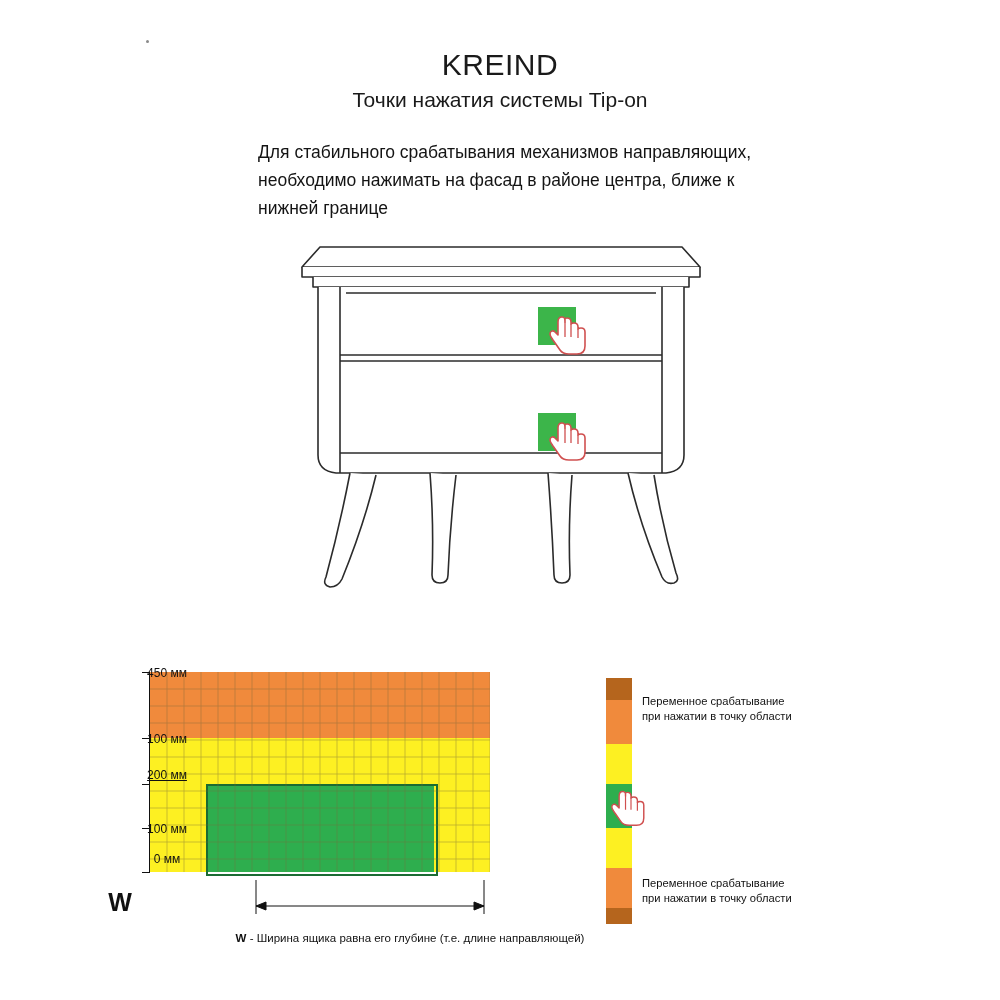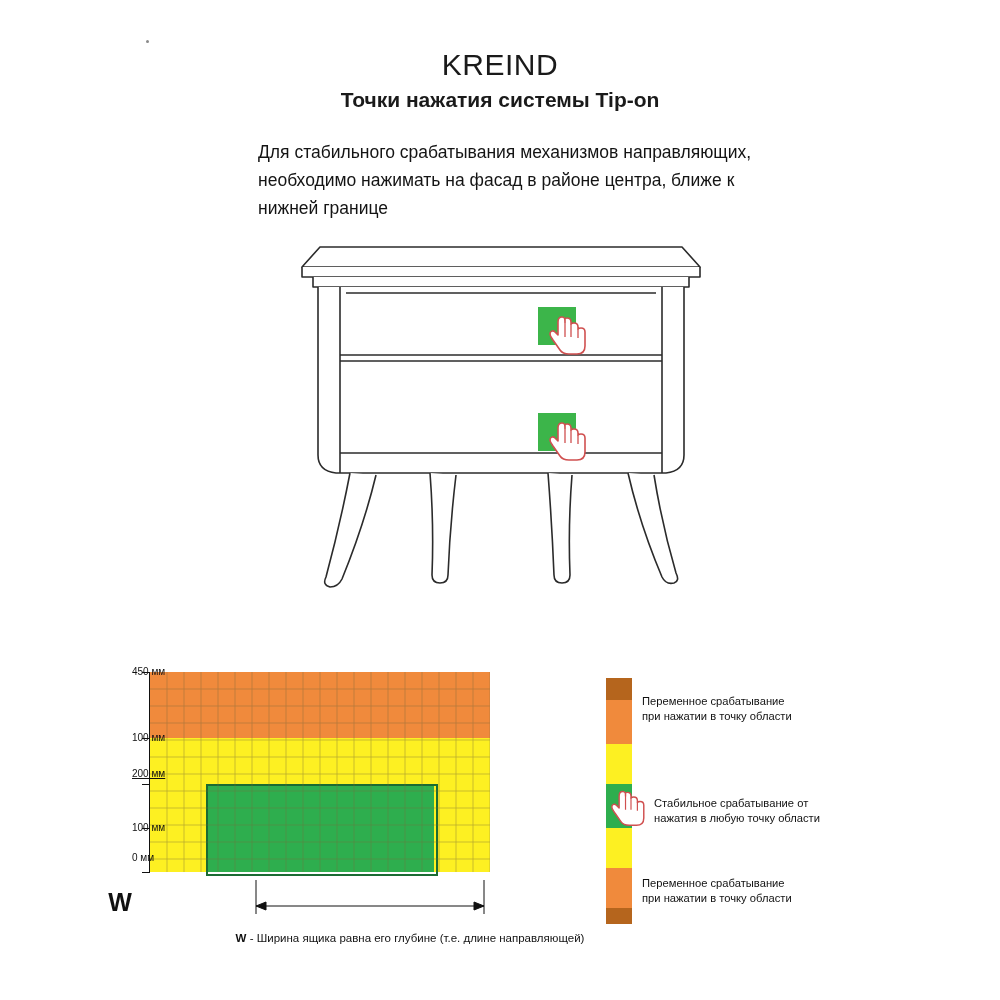--- a/index.html
+++ b/index.html
@@ -27,21 +27,21 @@
     letter-spacing: 0.5px;
     font-weight: 400;
   }
   .subtitle {
     position: absolute;
     top: 88px;
     left: 0;
     width: 1000px;
     text-align: center;
     font-size: 21px;
-    font-weight: 700;
+    font-weight: 400;
   }
   .intro {
     position: absolute;
     top: 138px;
     left: 258px;
     width: 520px;
     font-size: 17.5px;
     line-height: 28px;
     color: #141414;
   }
@@ -100,24 +100,24 @@
     position: absolute;
     left: 0;
     top: 0;
     width: 340px;
     height: 200px;
     pointer-events: none;
   }
   .axis-label {
     position: absolute;
     right: 348px;
-    font-size: 10px;
+    font-size: 12px;
     color: #111;
     white-space: nowrap;
-    text-align: left;
+    text-align: center;
     width: 70px;
   }
   .tick {
     position: absolute;
     left: -8px;
     width: 8px;
     height: 1px;
     background: #111;
   }
   .axis-line {
@@ -324,20 +324,18 @@
   <div class="legend-text" style="top:16px; white-space:pre-line;">Переменное срабатывание
 при нажатии в точку области</div>
 
   <div class="legend-strip" style="top:66px; height:40px; background:#fdf022;"></div>
   <div class="legend-strip" style="top:106px; height:44px; background:#2eae4e;"></div>
   <div class="legend-strip" style="top:150px; height:40px; background:#fdf022;"></div>
   <svg class="legend-hand" style="top:108px;" viewBox="0 0 46 46">
     <path d="M14 6 C11 6 10 8 10 11 L10 24 L7 21 C5 19 2 20 2 23 C2 25 3 26 5 29 L12 39 C14 42 17 43 21 43 L29 43 C34 43 37 40 37 35 L37 21 C37 18 35 17 33 17 C32 17 31 17 30 18 L30 16 C30 13 28 12 26 12 C25 12 24 12 23 13 L23 11 C23 8 21 7 19 7 C18 7 17 7 17 8 L17 11 C17 8 17 6 14 6 Z" fill="#ffffff" stroke="#d05050" stroke-width="1.6" stroke-linejoin="round"></path>
     <path d="M17 11 L17 26 M23 13 L23 26 M30 18 L30 27" stroke="#d05050" stroke-width="1.3" fill="none"></path>
   </svg>
-  <div class="legend-text center" style="top:118px; white-space:pre-line;">Стабильное срабатывание от
-нажатия в любую точку области</div>
 
   <div class="legend-strip" style="top:190px; height:40px; background:#f08a3c;"></div>
   <div class="legend-strip" style="top:230px; height:16px; background:#b5651d;"></div>
   <div class="legend-text" style="top:198px; white-space:pre-line;">Переменное срабатывание
 при нажатии в точку области</div>
 </div>
 
 </body></html>

